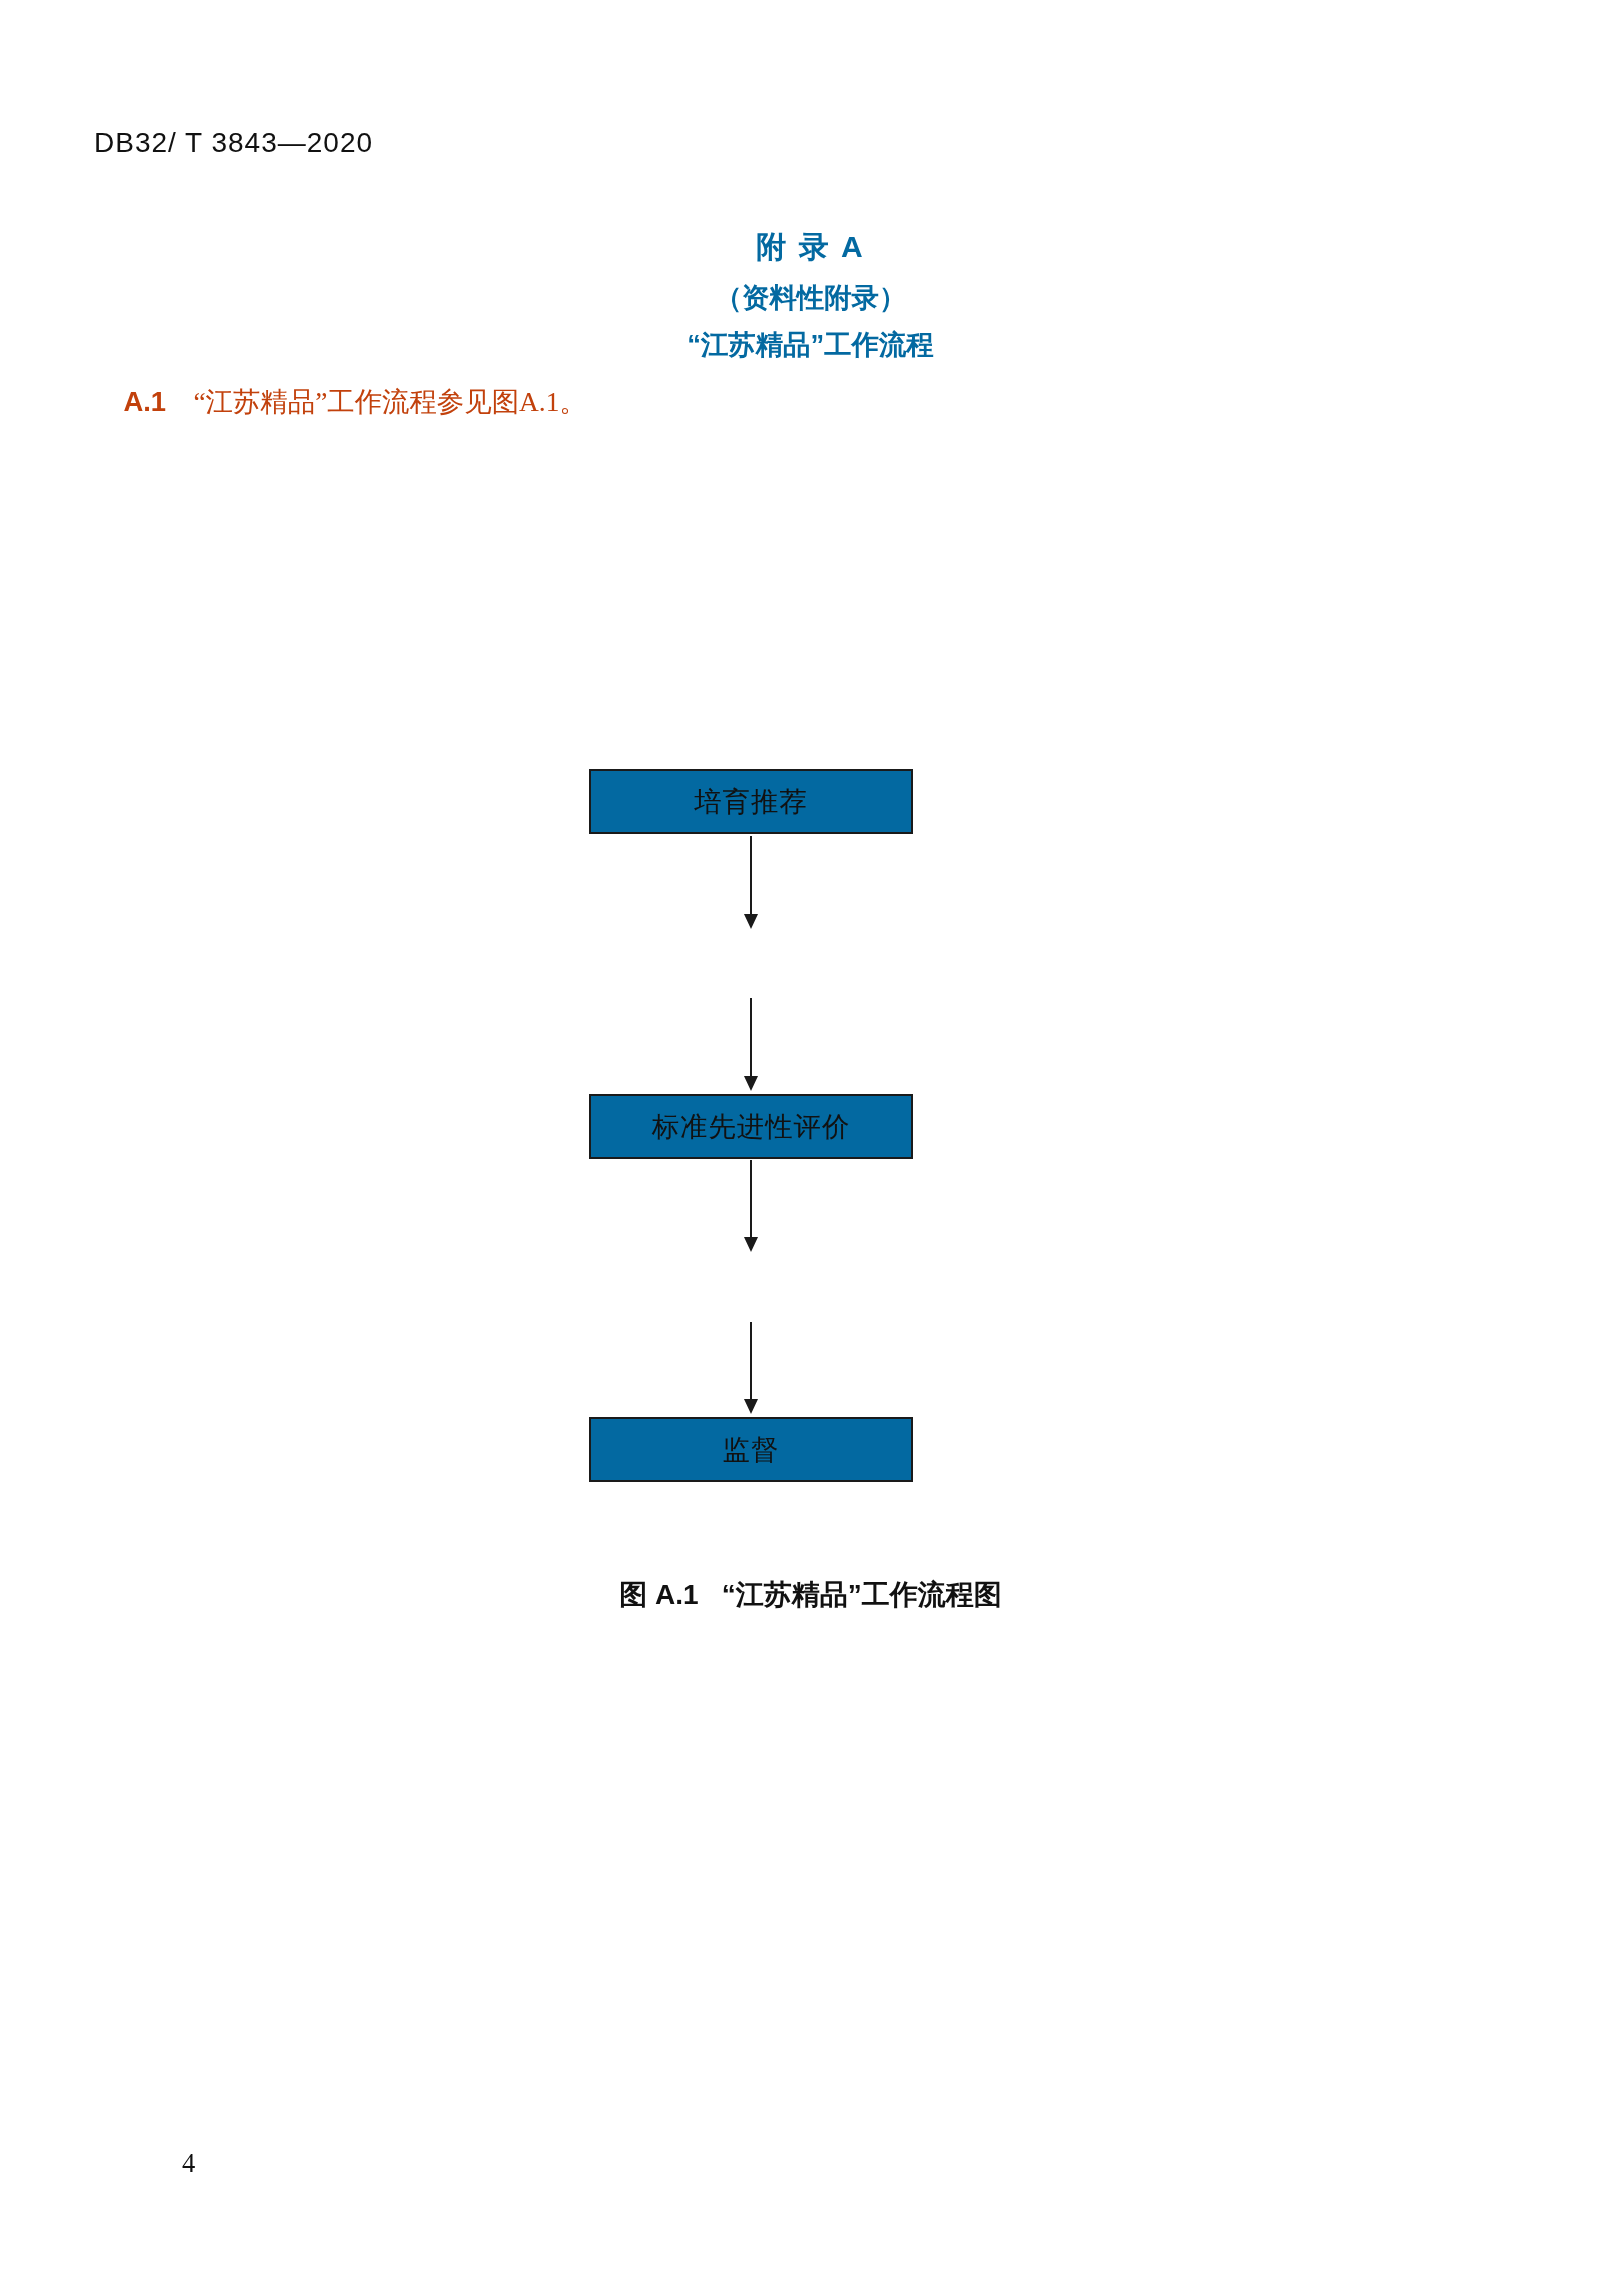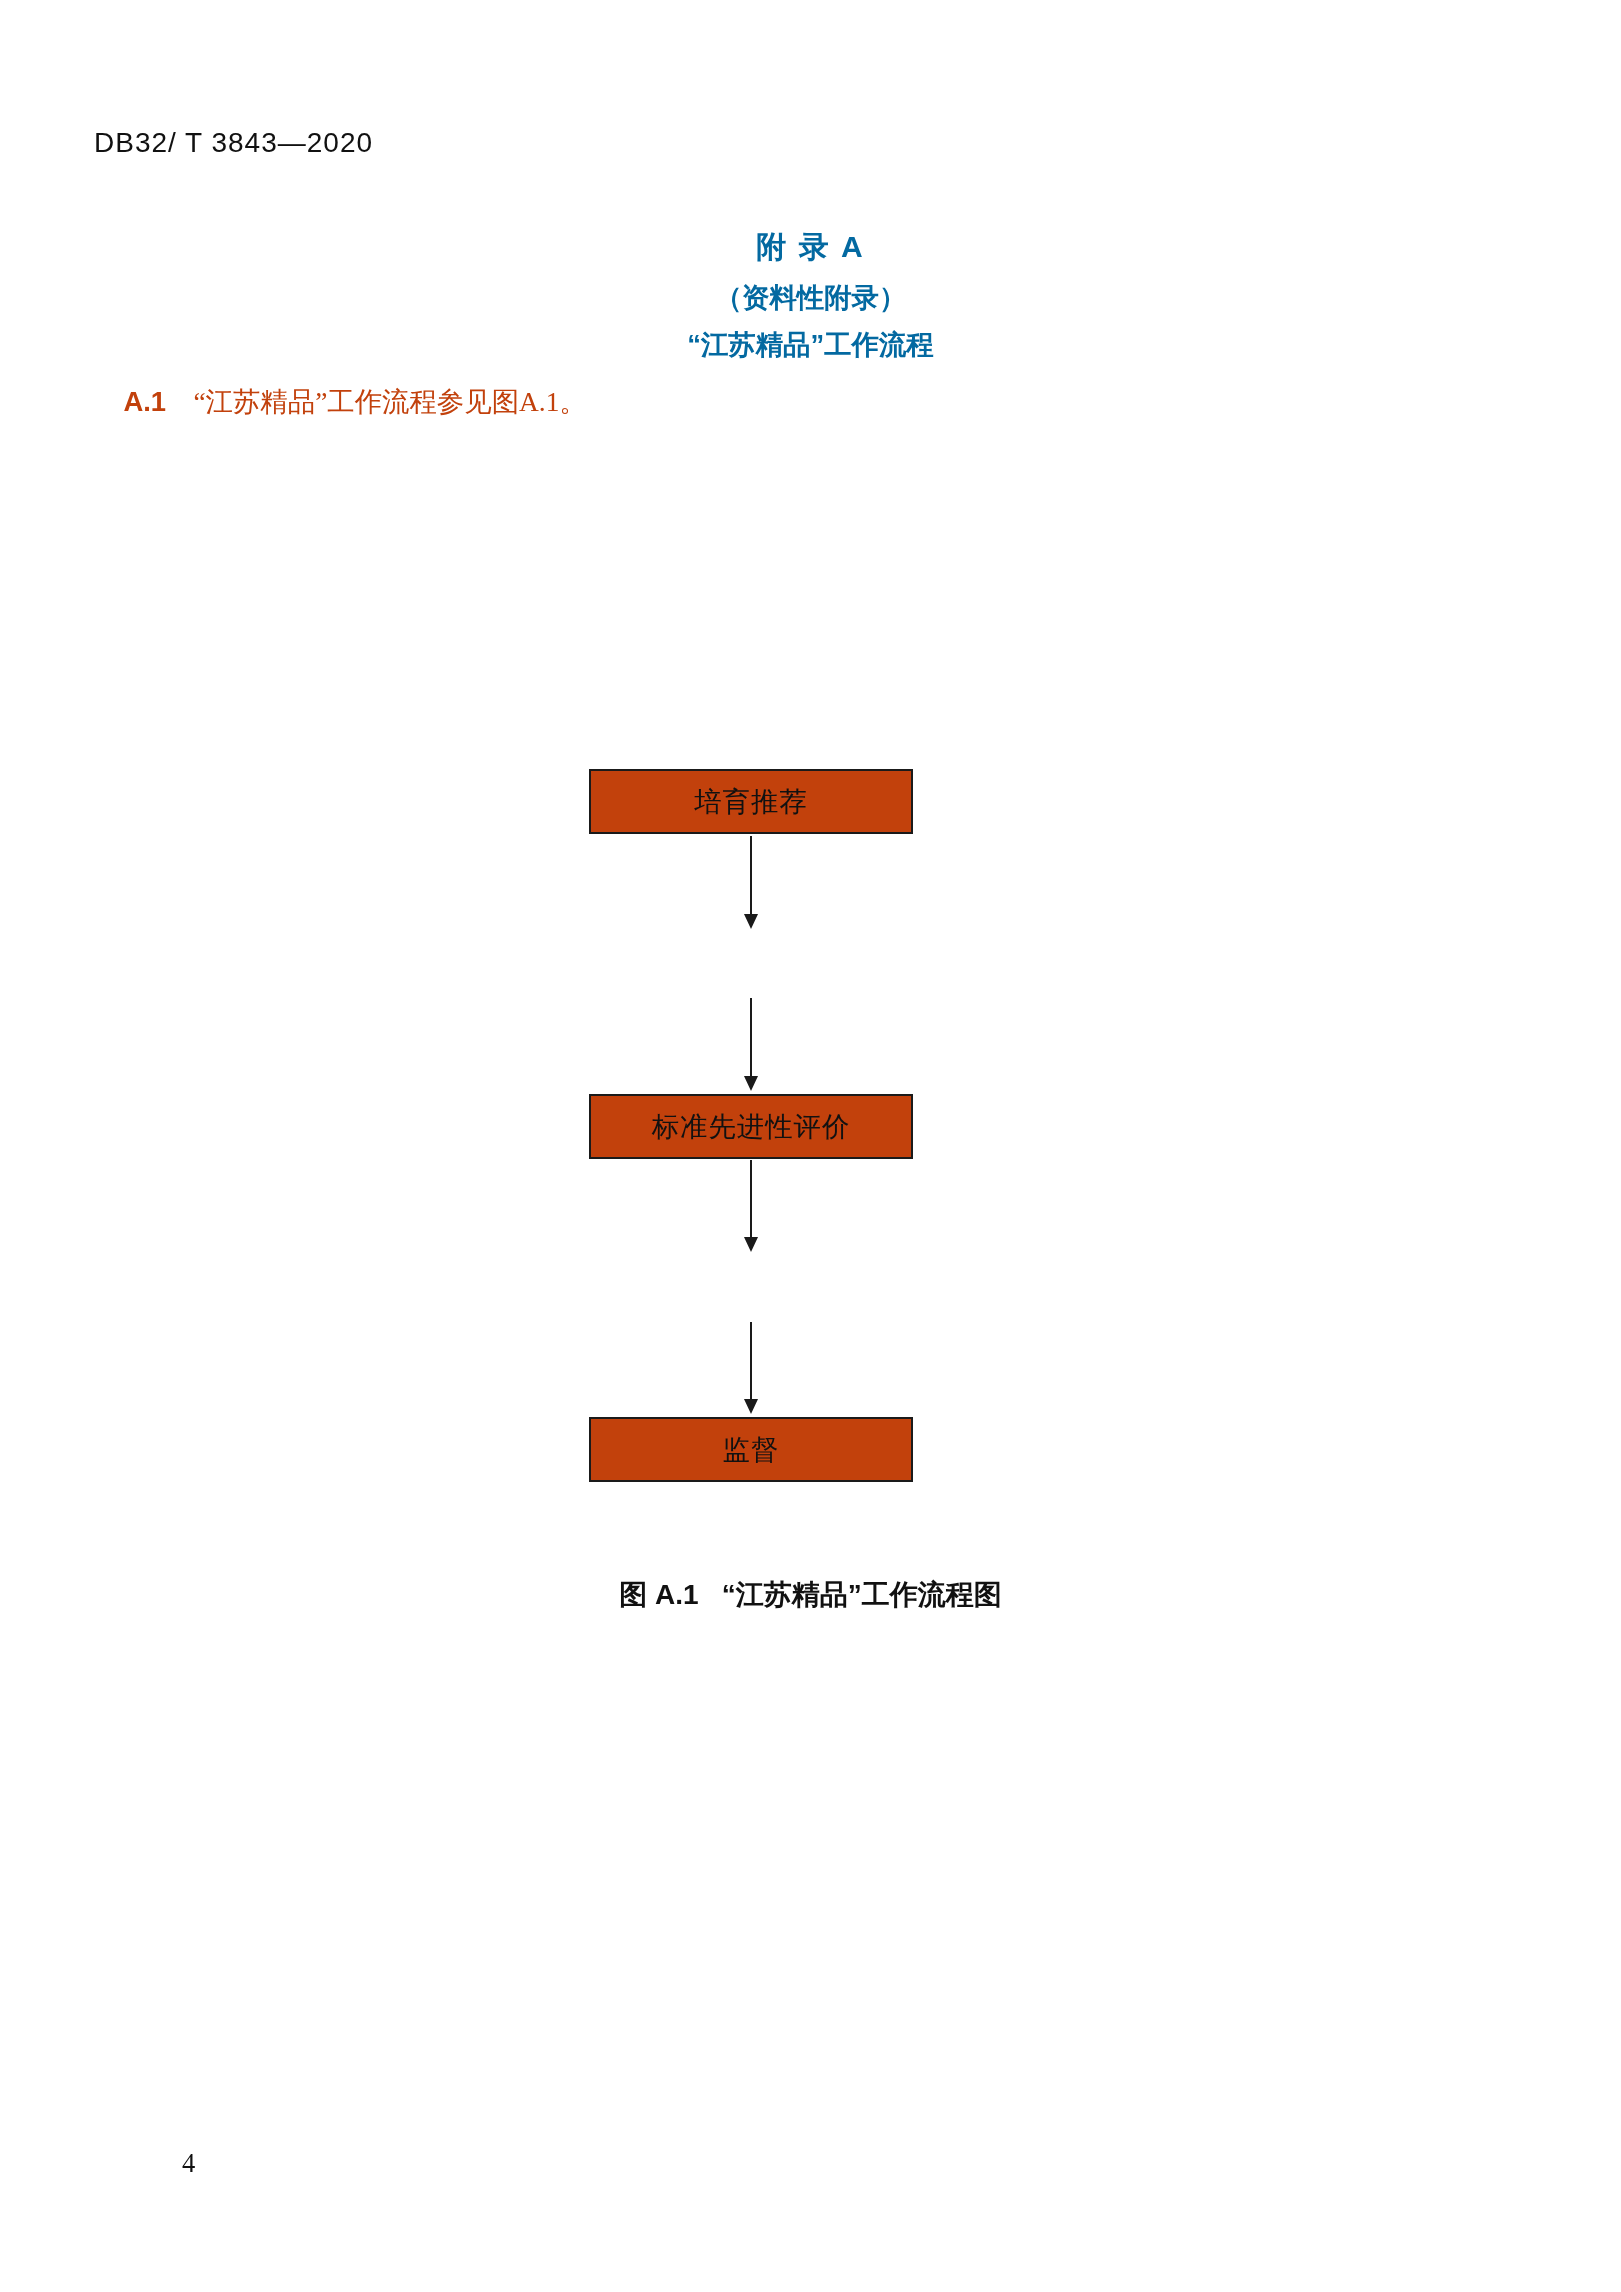--- a/index.html
+++ b/index.html
@@ -78,21 +78,21 @@
     width: 100%;
     height: 100%;
     pointer-events: none;
   }
   .flow-box {
     position: absolute;
     left: 589px;
     width: 324px;
     height: 65px;
     border: 2px solid #1a1a1a;
-    background: #c2410c;
+    background: #0369a1;
     display: flex;
     align-items: center;
     justify-content: center;
     font-size: 27.4px;
     color: #111;
     letter-spacing: 1px;
   }
   .flow-arrow {
     position: absolute;
     left: 751px;

